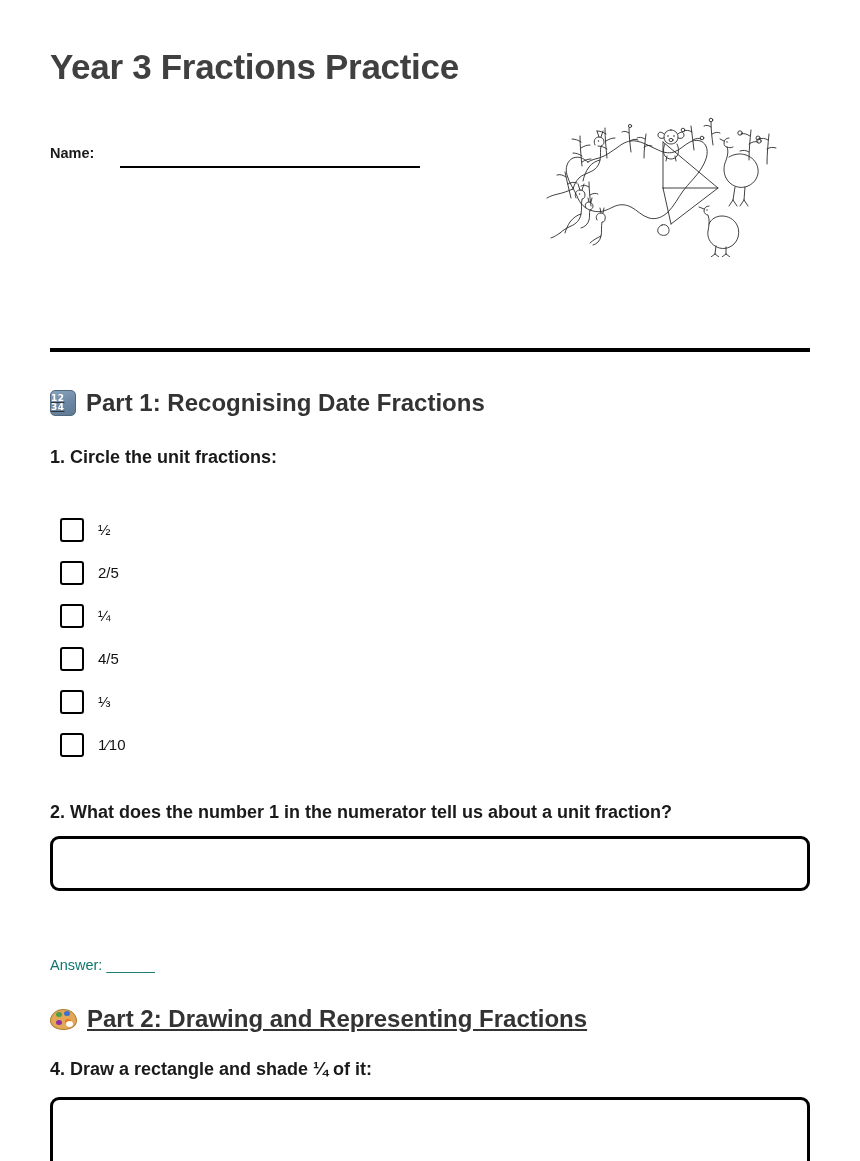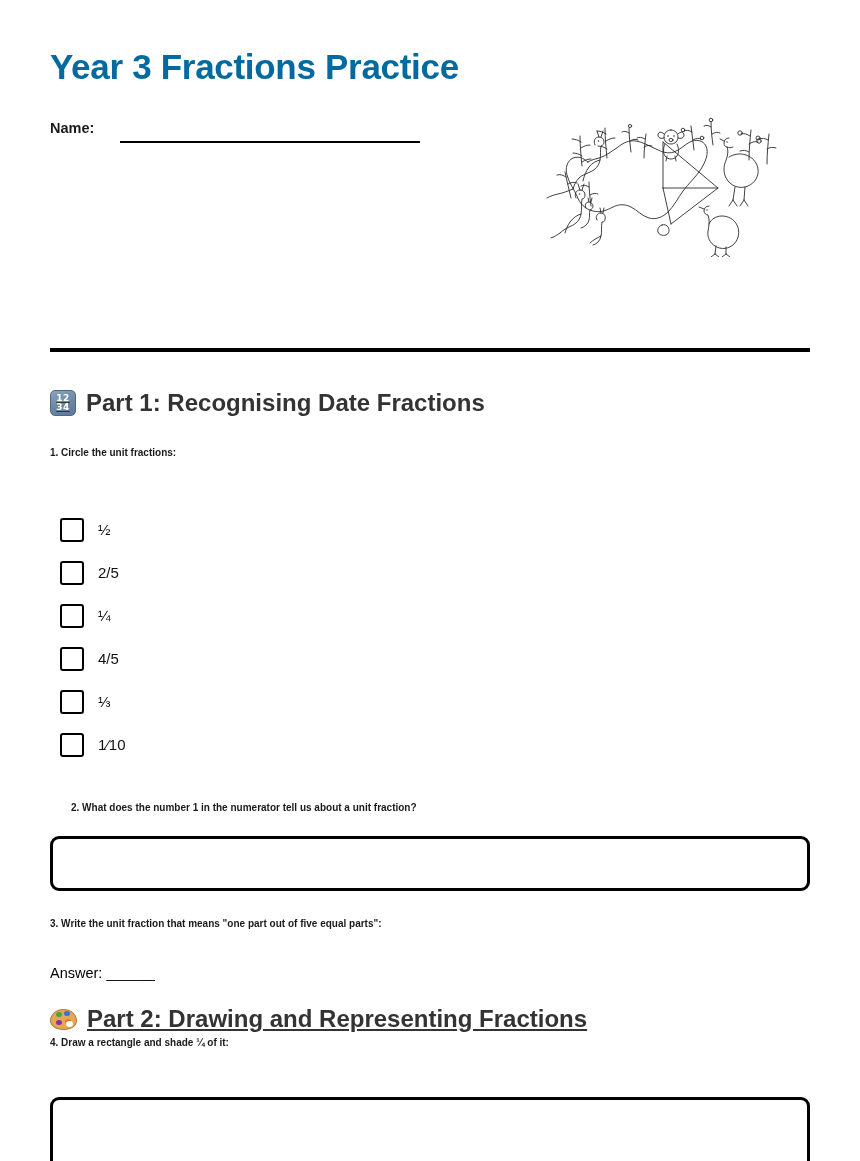--- a/index.html
+++ b/index.html
@@ -23,21 +23,21 @@
     padding: 0;
   }
 
   
   .doc-title {
     position: absolute;
     left: 50px;
     top: 48px;
     font-size: 35px;
     font-weight: bold;
-    color: #0369a1;
+    color: #404040;
     letter-spacing: -0.3px;
     line-height: 1.1;
     white-space: nowrap;
   }
 
   .field-row {
     position: absolute;
     left: 50px;
     display: flex;
     align-items: flex-end;
@@ -45,20 +45,21 @@
   }
   .field-row.name { top: 120px; }
   .field-row.date { top: 167px; }
   .field-label {
     font-size: 14.5px;
     font-weight: bold;
     color: #1a1a1a;
     width: 70px;
     flex: 0 0 70px;
     line-height: 1.2;
+    margin-top: 25px;
   }
   .field-rule {
     flex: 1 1 auto;
     height: 0;
     border-bottom: 2.2px solid #000000;
     margin-bottom: -6px;
   }
 
   
   .illustration {
@@ -101,21 +102,20 @@
   
   .emoji-numbers {
     width: 26px;
     height: 26px;
     border-radius: 5px;
     background: linear-gradient(160deg, #8aa3bd 0%, #6c87a4 55%, #5d7991 100%);
     border: 1px solid #51697f;
     box-sizing: border-box;
     display: flex;
     flex-direction: column;
-    align-items: center;
     justify-content: center;
     line-height: 1;
     flex: 0 0 auto;
     text-decoration: underline;
   }
   .emoji-numbers span {
     color: #ffffff;
     font-size: 9px;
     font-weight: bold;
     letter-spacing: 0.5px;
@@ -152,21 +152,21 @@
   }
   .emoji-palette .d1 { background:#4aa14a; left: 6px;  top: 5px; }
   .emoji-palette .d2 { background:#3b6fd4; left: 14px; top: 4px; }
   .emoji-palette .d3 { background:#8e2ea3; left: 6px;  top: 13px; }
   .emoji-palette .d4 { background:#e8761d; left: 15px; top: 12px; }
 
   
   .question {
     position: absolute;
     left: 50px;
-    font-size: 10px;
+    font-size: 18px;
     font-weight: bold;
     color: #1a1a1a;
     white-space: nowrap;
   }
 
   
   .option-list {
     position: absolute;
     left: 60px;
     top: 508px;
@@ -212,23 +212,22 @@
     width: 760px;
     height: 90px;
   }
 
   .answer-line {
     position: absolute;
     left: 50px;
     top: 957px;
     font-size: 14.5px;
     font-weight: normal;
-    color: #000000;
+    color: #0f766e;
     white-space: nowrap;
-    margin-top: 8px;
   }
 </style>
 </head>
 <body>
 
 <div class="page">
 
   <div class="doc-title">Year 3 Fractions Practice</div>
 
   <div class="field-row name">
@@ -377,34 +376,33 @@
     <div class="option-row">
       <span class="chk"></span>
       <span class="opt-label">⅓</span>
     </div>
     <div class="option-row">
       <span class="chk"></span>
       <span class="opt-label">1⁄10</span>
     </div>
   </div>
 
-  <div class="question" style="top:802px;margin-left:21px;">2. What does the number 1 in the numerator tell us about a unit fraction?</div>
+  <div class="question" style="top:802px;">2. What does the number 1 in the numerator tell us about a unit fraction?</div>
   <div class="answer-box" id="answer-box-q2"></div>
 
-  <div class="question" style="top:918px;">3. Write the unit fraction that means "one part out of five equal parts":</div>
   <div class="answer-line">Answer: ______</div>
 
   <div class="section-heading" style="top:1006px;text-decoration:underline;">
     <span class="emoji-palette">
       <span class="pal-body"></span>
       <span class="dab d1"></span>
       <span class="dab d2"></span>
       <span class="dab d3"></span>
       <span class="dab d4"></span>
       <span class="hole"></span>
     </span>
     <span class="sec-text">Part 2: Drawing and Representing Fractions</span>
   </div>
 
-  <div class="question" style="top:1037px;">4. Draw a rectangle and shade ¼ of it:</div>
+  <div class="question" style="top:1059px;">4. Draw a rectangle and shade ¼ of it:</div>
   <div class="answer-box" id="answer-box-q4"></div>
 
 </div>
 
 </body></html>

